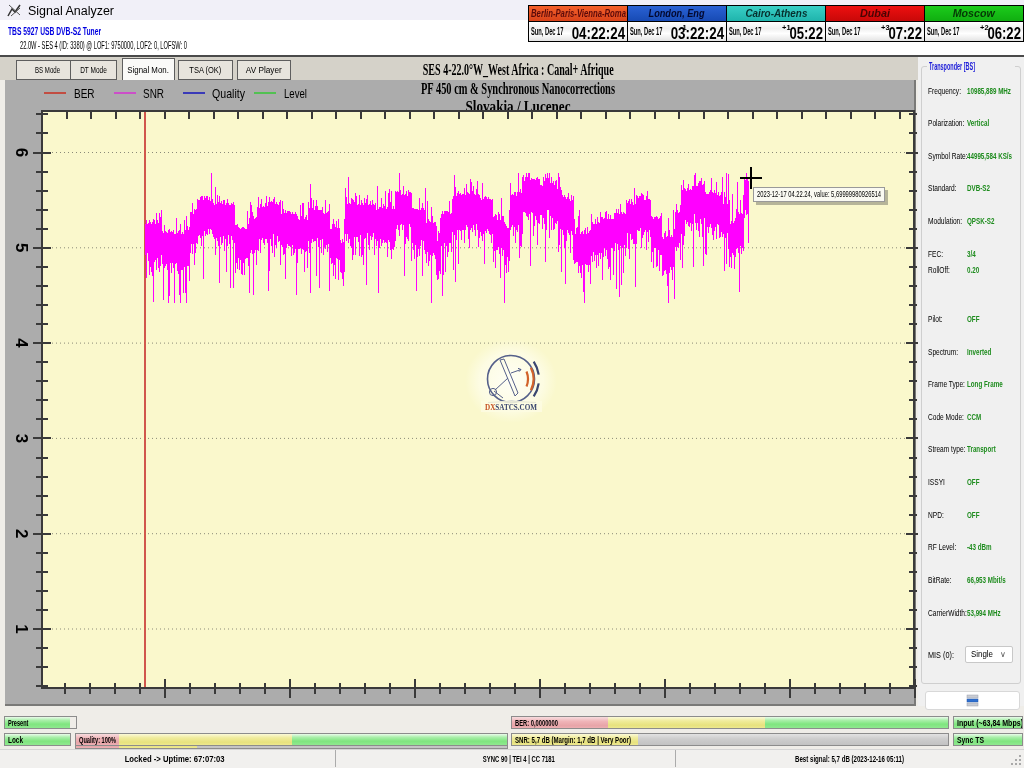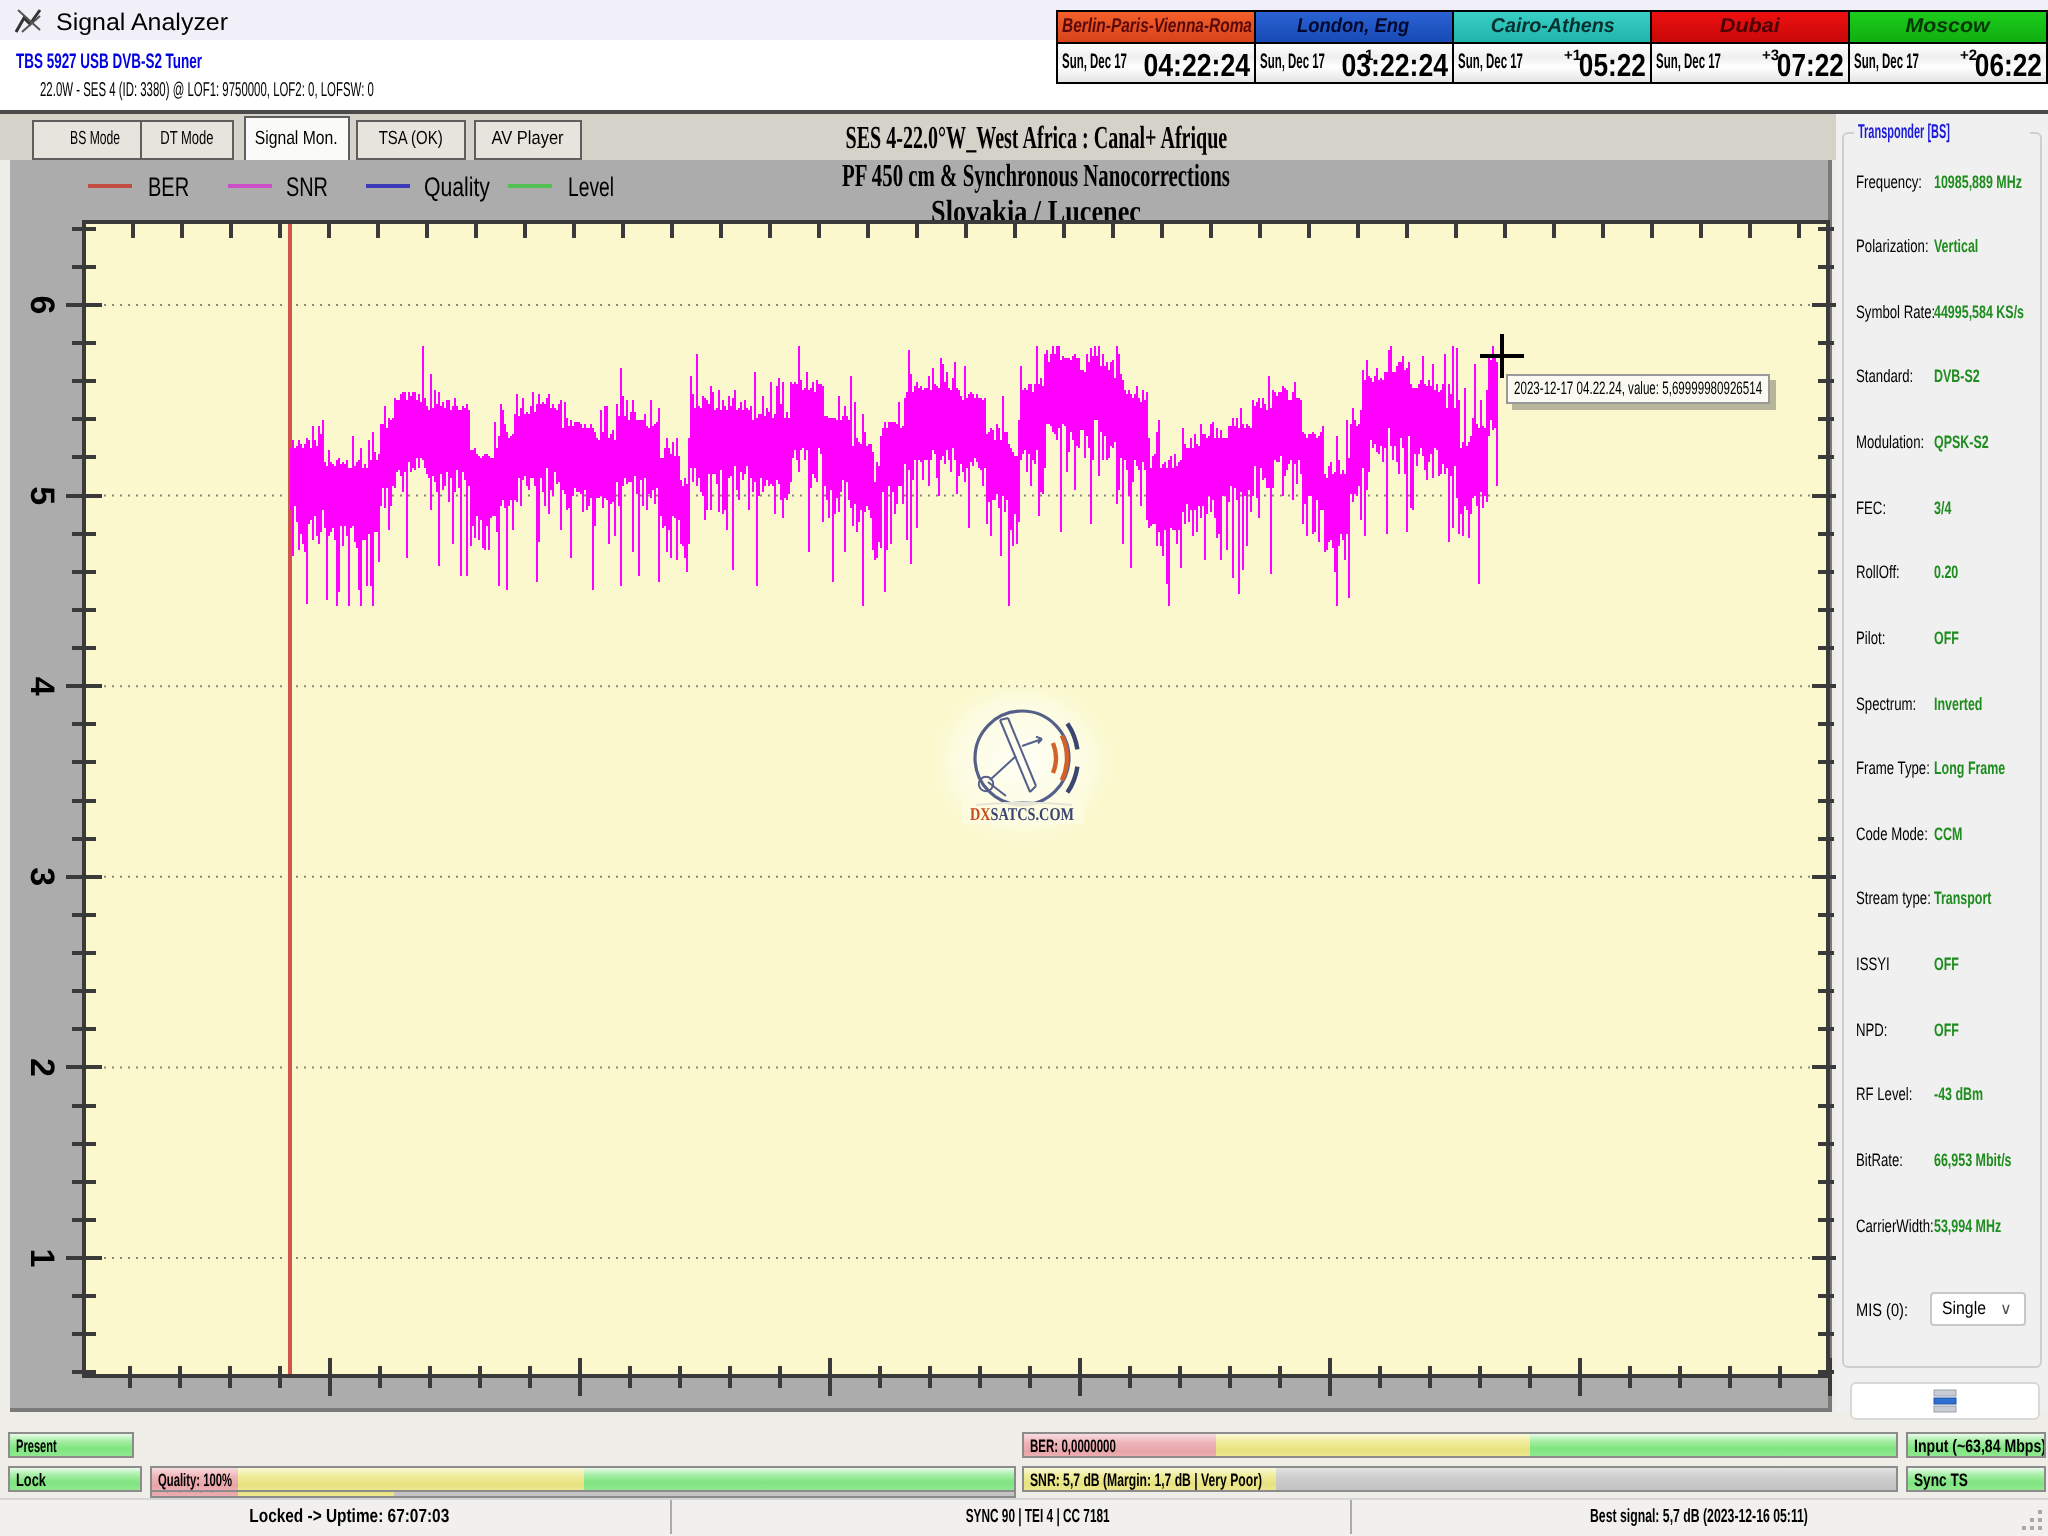--- a/index.html
+++ b/index.html
@@ -198,21 +198,21 @@
     <span class="pval" style="transform:scaleX(0.692);">DVB-S2</span>
   </div>
 <div class="prow" style="top:216px">
     <span class="plab" style="transform:scaleX(0.733);">Modulation:</span>
     <span class="pval" style="transform:scaleX(0.692);">QPSK-S2</span>
   </div>
 <div class="prow" style="top:249px">
     <span class="plab" style="transform:scaleX(0.733);">FEC:</span>
     <span class="pval" style="transform:scaleX(0.692);">3/4</span>
   </div>
-<div class="prow" style="top:281px">
+<div class="prow" style="top:265px">
     <span class="plab" style="transform:scaleX(0.733);">RollOff:</span>
     <span class="pval" style="transform:scaleX(0.692);">0.20</span>
   </div>
 <div class="prow" style="top:314px">
     <span class="plab" style="transform:scaleX(0.733);">Pilot:</span>
     <span class="pval" style="transform:scaleX(0.692);">OFF</span>
   </div>
 <div class="prow" style="top:347px">
     <span class="plab" style="transform:scaleX(0.733);">Spectrum:</span>
     <span class="pval" style="transform:scaleX(0.692);">Inverted</span>
@@ -252,21 +252,21 @@
 <div class="abs" id="mislabwrap"><span id="mislab" class="" style="display:inline-block;transform:scaleX(0.812);transform-origin:0 50%;white-space:nowrap;">MIS (0):</span></div>
 <div class="abs" id="misselbox"><span id="missel" class="" style="display:inline-block;transform:scaleX(0.879);transform-origin:0 50%;white-space:nowrap;">Single</span></div>
 <div class="abs" id="mischev">∨</div>
 <div class="abs" id="wbtn"></div>
 <svg class="abs" style="left:966px;top:694px" width="13" height="13" viewBox="0 0 13 13">
   <rect x="1" y="1" width="11" height="3" fill="#C9CCD4" stroke="#9AA0AC" stroke-width="0.5"></rect>
   <rect x="1" y="5" width="11" height="3" fill="#2E6FD0" stroke="#2255A8" stroke-width="0.5"></rect>
   <rect x="1" y="9" width="11" height="3" fill="#C9CCD4" stroke="#9AA0AC" stroke-width="0.5"></rect>
 </svg>
 
-<div class="bar" style="left:4px;top:716px;width:63px;">
+<div class="bar" style="left:4px;top:716px;width:73px;">
     <div class="seg segGreen" style="left:0;width:65px;"></div>
     <span class="blab"><span id="bl1" class="" style="display:inline-block;transform:scaleX(0.618);transform-origin:0 50%;white-space:nowrap;">Present</span></span>
   </div>
 <div class="bar" style="left:75px;top:736px;width:433px;">
   <div class="seg segGray" style="left:0;width:431px;"></div>
   <div class="seg segPink" style="left:0;width:43px;"></div>
   <div class="seg segYellow" style="left:43px;width:78px;"></div>
   <span class="blab"><span id="bl2" class="" style="display:inline-block;transform:scaleX(0.602);transform-origin:0 50%;white-space:nowrap;">Level: 28%</span></span>
   </div>
 <div class="bar" style="left:511px;top:716px;width:438px;">

